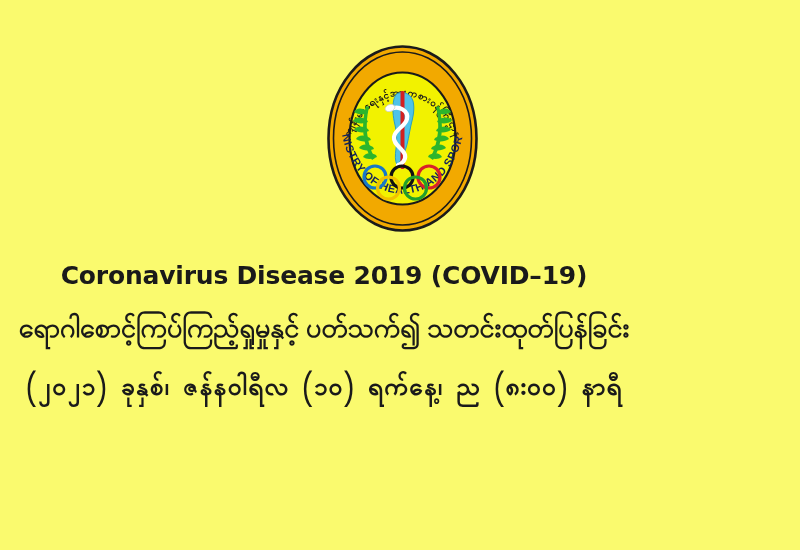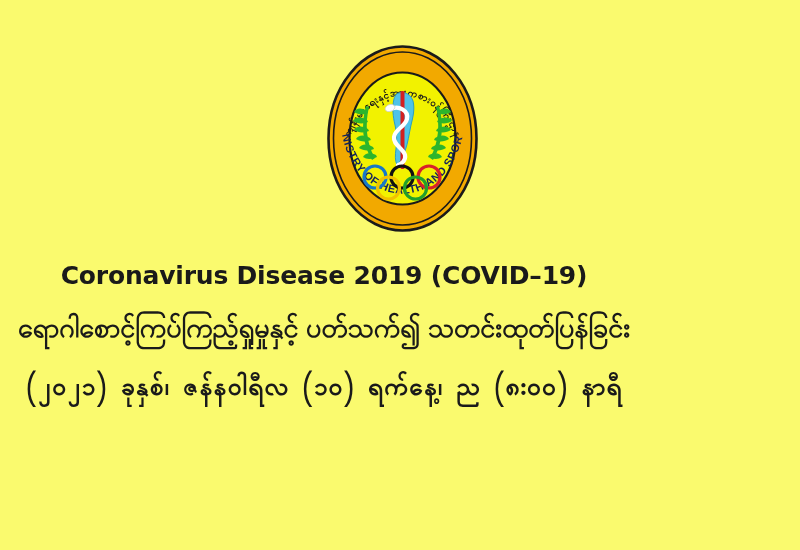--- a/index.html
+++ b/index.html
@@ -50,21 +50,21 @@
     white-space: nowrap;
     line-height: 1.15;
   }
   #title-en {
     font-family: "DejaVu Sans", "Liberation Sans", sans-serif;
     font-size: 25px;
     letter-spacing: -0.2px;
     margin: 0 0 22px 0;
   }
   #line-my-1 {
-    font-family: Liberation Sans, sans-serif;
+    font-family: Liberation Serif, serif;
     font-size: 27px;
     margin: 0 0 30px 0;
   }
   #line-my-2 {
     font-family: "Padauk", "Myanmar Text", "Noto Sans Myanmar", "DejaVu Sans", sans-serif;
     font-size: 26px;
     margin: 0;
     text-align: center;
   }
 </style>

